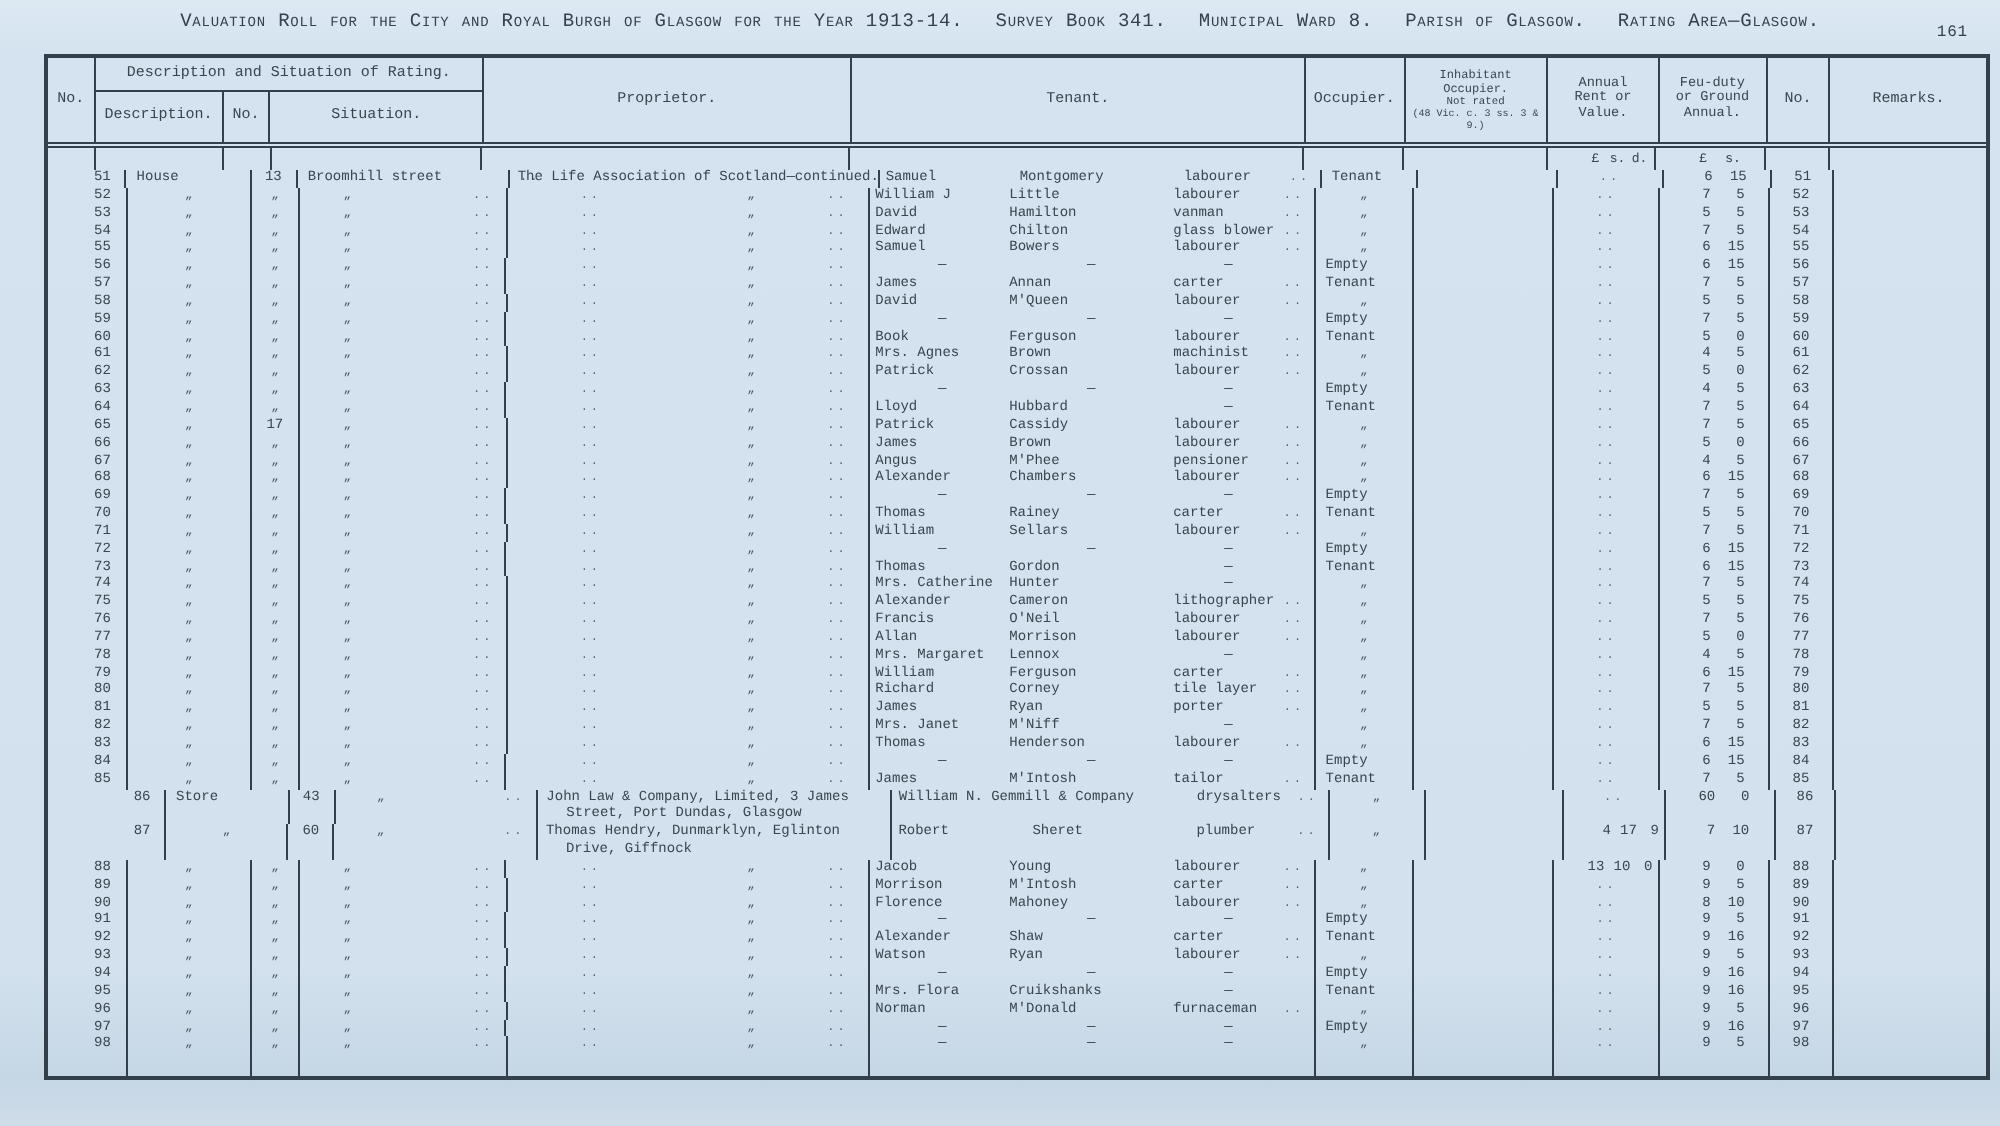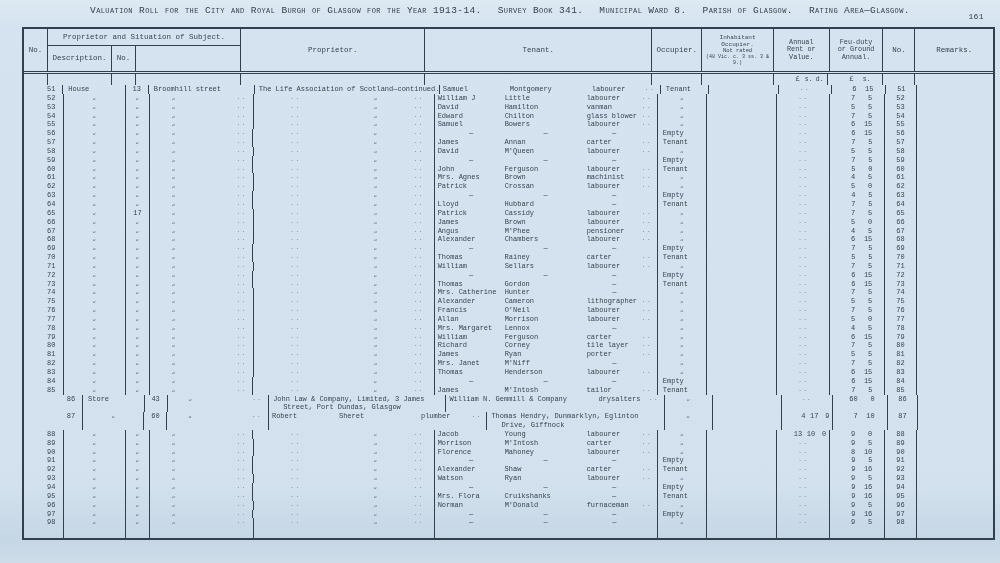--- a/index.html
+++ b/index.html
@@ -94,24 +94,25 @@
   <div class="titlebar">
     <span class="seg">Valuation Roll for the City and Royal Burgh of Glasgow for the Year 1913-14.</span><span class="seg">Survey Book 341.</span><span class="seg">Municipal Ward 8.</span><span class="seg">Parish of Glasgow.</span><span class="seg">Rating Area—Glasgow.</span>
     <span class="pageno">161</span>
   </div>
 
   <div class="tbl">
 
     <div class="thead">
       <div class="hc w-n">No.</div>
       <div class="hgroup">
-        <div class="hgroup-top">Proprietor and Situation of Subject.</div>
+        <div class="hgroup-top">Description and Situation of Rating.</div>
         <div class="hgroup-sub">
           <div class="hc w-d">Description.</div>
           <div class="hc w-dn">No.</div>
+          <div class="hc w-s" style="border-right:none">Situation.</div>
         </div>
       </div>
       <div class="hc w-p">Proprietor.</div>
       <div class="hc w-t">Tenant.</div>
       <div class="hc w-o">Occupier.</div>
       <div class="hc w-inh">
         <span class="hline inh-line1">Inhabitant Occupier.</span>
         <span class="hline inh-line2">Not rated</span>
         <span class="hline inh-line3">(48 Vic. c. 3 ss. 3 &amp; 9.)</span>
       </div>
@@ -436,21 +437,21 @@
           <div class="td c-s">
             <div class="s-main ctr dit">„</div>
             <div class="s-dots dots">..</div>
           </div>
           <div class="td c-p flexr">
             <div class="p-a dots">..</div>
             <div class="p-b dit">„</div>
             <div class="p-c dots">..</div>
           </div>
           <div class="td c-t">
-            <div class="t1">John</div>
+            <div class="t1">Book</div>
             <div class="t2">Ferguson</div>
             <div class="t3">labourer</div>
             <div class="tdots dots">..</div>
           </div>
           <div class="td c-o lft">Tenant</div>
           <div class="td c-inh"></div>
           <div class="td c-f">
             <div class="dots">..</div>
           </div>
           <div class="td c-r">
@@ -1266,29 +1267,29 @@
           <div class="td c-rem"></div>
         </div>
         <div class="tr two">
           <div class="td c-n">87</div>
           <div class="td c-d ctr dit">„</div>
           <div class="td c-dn">60</div>
           <div class="td c-s">
             <div class="s-main ctr dit">„</div>
             <div class="s-dots dots">..</div>
           </div>
+          <div class="td c-p">
+            <div class="p-line1">Thomas Hendry, Dunmarklyn, Eglinton</div>
+            <div class="p-line2">Drive, Giffnock</div>
+          </div>
           <div class="td c-t">
             <div class="t1">Robert</div>
             <div class="t2">Sheret</div>
             <div class="t3">plumber</div>
             <div class="tdots dots">..</div>
-          </div>
-          <div class="td c-p">
-            <div class="p-line1">Thomas Hendry, Dunmarklyn, Eglinton</div>
-            <div class="p-line2">Drive, Giffnock</div>
           </div>
           <div class="td c-o ctr dit">„</div>
           <div class="td c-inh"></div>
           <div class="td c-f flexr">
             <div class="f1">4</div>
             <div class="f2">17</div>
             <div class="f3">9</div>
           </div>
           <div class="td c-r">
             <div class="r1">7</div>

